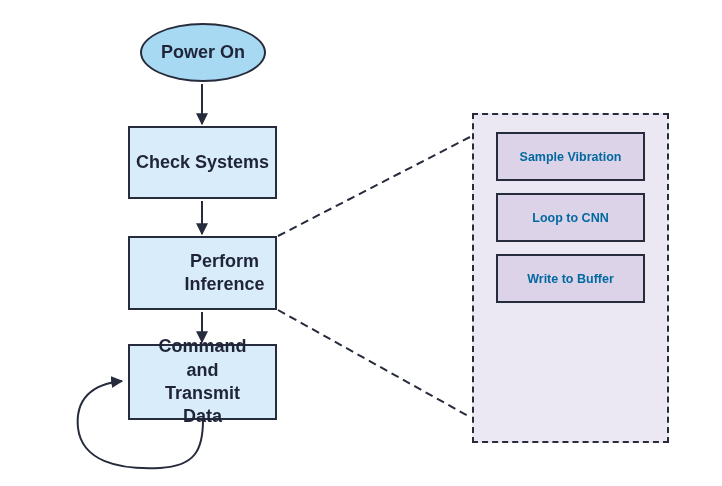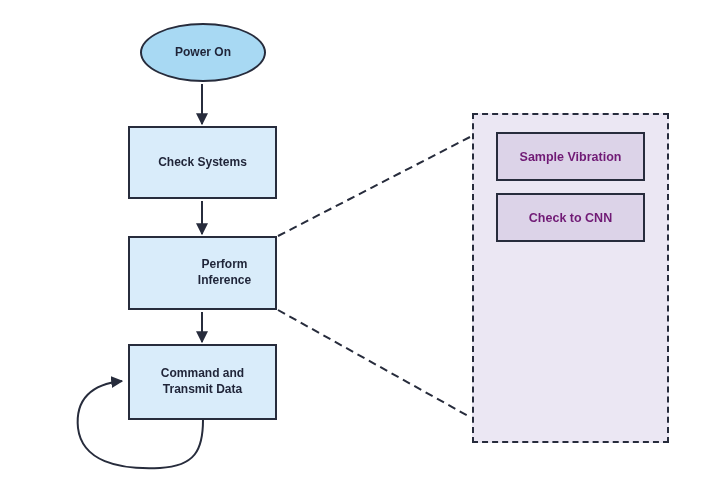--- a/index.html
+++ b/index.html
@@ -26,21 +26,21 @@
   .node {
     position: absolute;
     box-sizing: border-box;
     display: flex;
     align-items: center;
     justify-content: center;
     text-align: center;
     border: 2px solid #272c3c;
     color: #1f2438;
     font-weight: bold;
-    font-size: 12px;
+    font-size: 18px;
     line-height: 1.3;
   }
   .node.terminal {
     left: 140px; top: 23px;
     width: 126px; height: 59px;
     border-radius: 50%;
     background: #a8d9f3;
   }
   .node.process {
     background: #d9ecfa;
@@ -65,21 +65,21 @@
   .panel-item {
     box-sizing: border-box;
     width: 149px;
     height: 49px;
     background: #dcd3e8;
     border: 2px solid #272c3c;
     display: flex;
     align-items: center;
     justify-content: center;
     text-align: center;
-    color: #701a75;
+    color: #0369a1;
     font-weight: bold;
     font-size: 12.5px;
   }
 </style>
 </head>
 <body>
 
 <div class="stage">
 
   <svg class="connectors" viewBox="0 0 722 486" xmlns="http://www.w3.org/2000/svg">
@@ -113,17 +113,20 @@
       <span>Command and</span><br>
       <span>Transmit Data</span>
     </span>
   </div>
 
   <div class="panel">
     <div class="panel-item">
       <span>Sample Vibration</span>
     </div>
     <div class="panel-item">
-      <span>Check to CNN</span>
+      <span>Loop to CNN</span>
+    </div>
+    <div class="panel-item">
+      <span>Write to Buffer</span>
     </div>
   </div>
 
 </div>
 
 </body></html>

